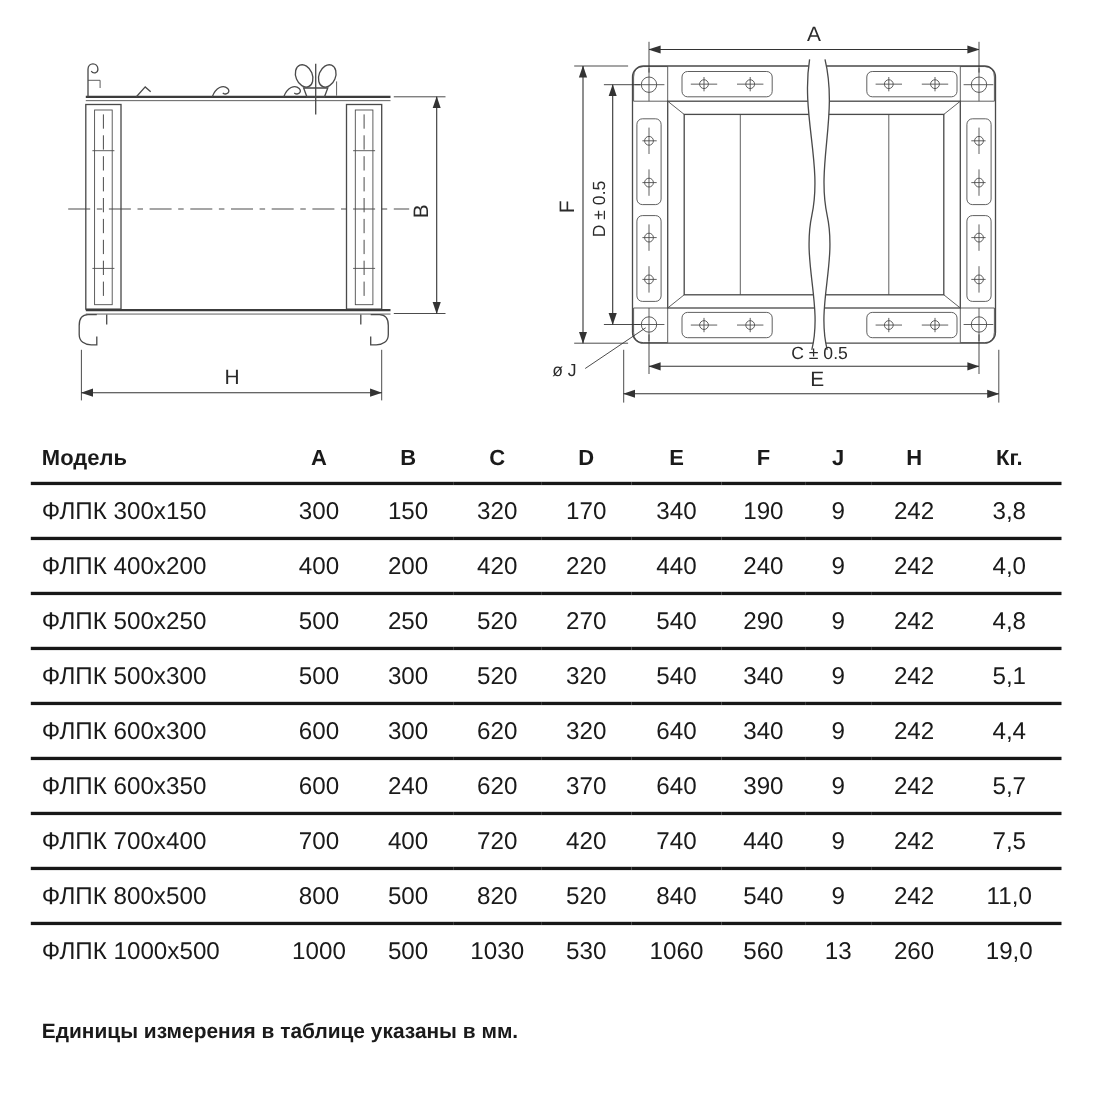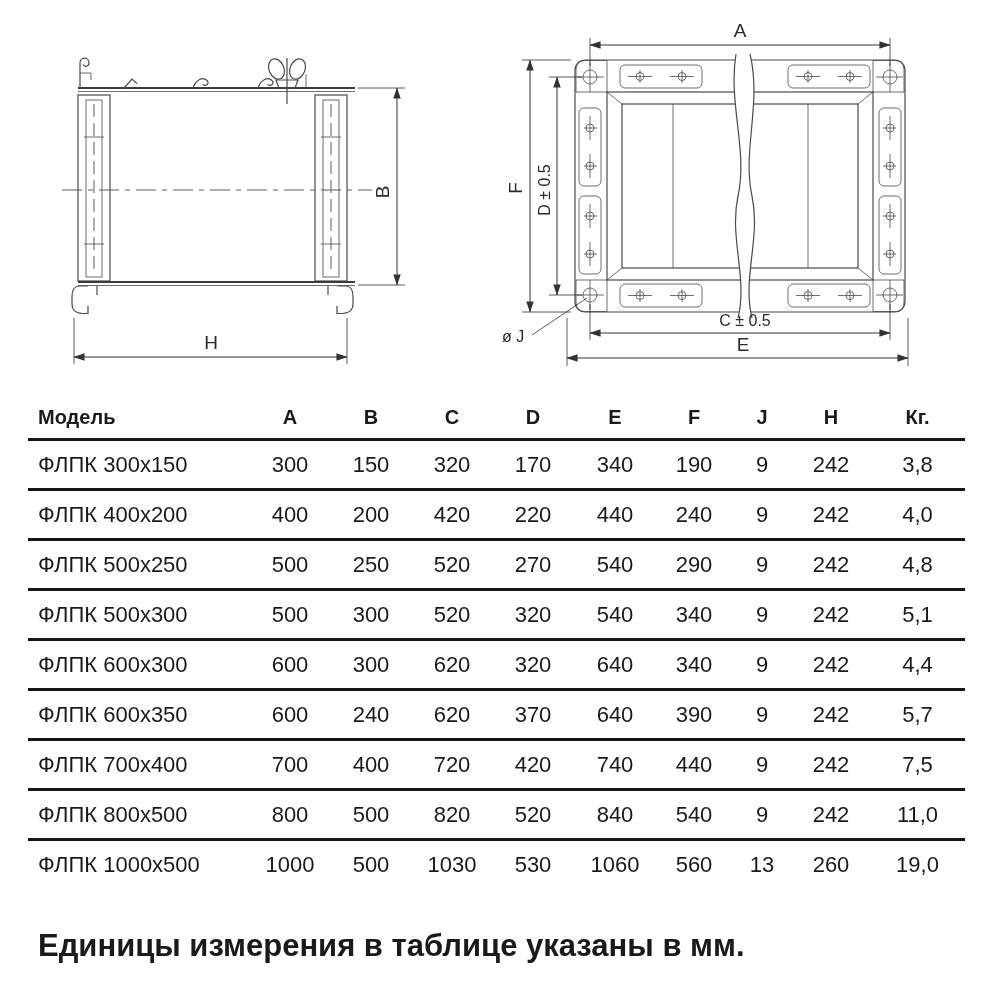--- a/index.html
+++ b/index.html
@@ -18,21 +18,21 @@
   .dimtext-sm{font-size:16px;}
 
   table.spec{position:absolute;top:398px;left:28px;width:937px;border-collapse:collapse;
              table-layout:fixed;}
   table.spec th{font-size:20px;font-weight:bold;text-align:center;
                 padding:8px 0 9px 0;border-bottom:3px solid #171717;white-space:nowrap;}
   table.spec td{font-size:22px;font-weight:normal;text-align:center;
                 padding:11px 0 10px 0;border-bottom:3px solid #171717;white-space:nowrap;}
   table.spec tbody tr:last-child td{border-bottom:none;}
   table.spec .model-col{text-align:left;padding-left:10px;}
-  .units-note{position:absolute;top:928px;left:38px;font-size:31px;font-weight:bold;text-align:right;}
+  .units-note{position:absolute;top:928px;left:38px;font-size:19px;font-weight:bold;text-align:right;}
 </style>
 </head>
 <body>
 
 <div class="page">
 
   <div class="drawings">
     <svg width="1000" height="398" viewBox="0 0 1000 398">
       <defs>
         <marker id="arr" viewBox="0 0 10 8" refX="9.6" refY="4" markerWidth="11" markerHeight="9" orient="auto-start-reverse">

